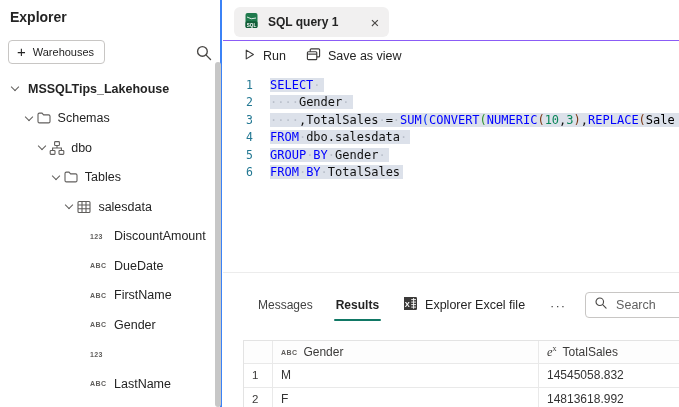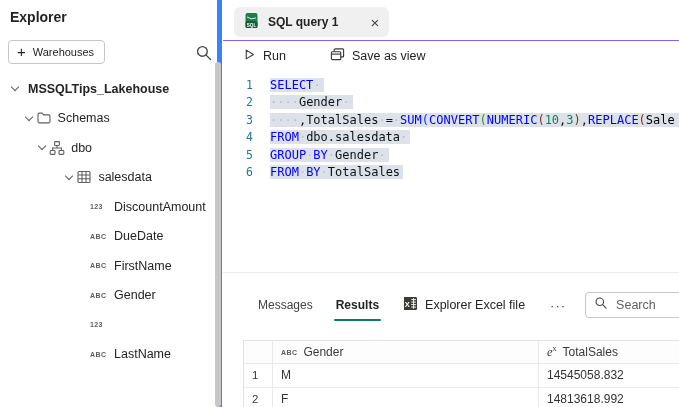--- a/index.html
+++ b/index.html
@@ -1,21 +1,21 @@
 <!DOCTYPE html>
 <html><head>
 <meta charset="utf-8">
 <style>
   html,body{margin:0;padding:0;background:#fff;}
   #app{position:relative;width:679px;height:407px;overflow:hidden;background:#fff;
        font-family:"Liberation Sans",sans-serif;color:#242424;}
 
   
   #explorer{position:absolute;left:0;top:0;width:222px;height:407px;background:#fff;
-            border-right:5px solid #3b82f6;box-sizing:border-box;}
+            border-right:2px solid #3b82f6;box-sizing:border-box;}
   .explorer-title{position:absolute;left:10px;top:9px;font-size:14px;font-weight:bold;color:#242424;}
   .warehouses-btn{position:absolute;left:8px;top:40px;height:24px;display:inline-flex;align-items:center;
                   gap:7px;padding:0 10px 0 8px;border:1px solid #c8c6c4;border-radius:4px;background:#fff;
                   font-size:11px;color:#242424;cursor:pointer;}
   .plus-glyph{font-size:15px;font-weight:400;color:#242424;line-height:1;margin-top:-1px;}
   .explorer-search{position:absolute;left:195px;top:44px;width:18px;height:18px;cursor:pointer;}
   #tree{position:absolute;left:0;top:74px;right:0;}
   .tree-row{display:flex;align-items:center;height:29.5px;font-size:12.5px;color:#242424;cursor:pointer;}
   .tree-row .label{margin-left:6px;white-space:nowrap;}
   .tree-row .label.bold{font-weight:bold;}
@@ -28,21 +28,21 @@
                       background:#c7c7c7;border-radius:3px;}
 
   
   #main{position:absolute;left:223px;top:0;width:456px;height:407px;}
   .tab-bar{position:relative;height:40px;border-bottom:1px solid #8b5cf6;background:#fff;}
   .query-tab{position:absolute;left:11px;top:7px;height:30px;display:inline-flex;align-items:center;
              gap:8px;padding:0 10px 0 9px;background:#f1f0f0;border-radius:6px;cursor:pointer;}
   .query-tab .tab-label{font-size:12px;font-weight:bold;color:#242424;}
   .tab-close{font-size:15px;color:#484644;margin-left:24px;line-height:1;cursor:pointer;}
 
-  .editor-toolbar{height:30px;display:flex;align-items:center;padding-left:20px;gap:44px;}
+  .editor-toolbar{height:30px;display:flex;align-items:center;padding-left:20px;gap:20px;}
   .tool-item{display:inline-flex;align-items:center;gap:7px;font-size:12.5px;color:#242424;cursor:pointer;}
 
   
   #code-lines{padding-top:5px;}
   .cl{display:flex;align-items:center;height:17.5px;
       font-family:"DejaVu Sans Mono",monospace;font-size:12px;}
   .ln{width:30px;flex:0 0 30px;text-align:right;color:#237893;font-size:11.5px;}
   .wrap{margin-left:17px;white-space:pre;background:#dce1ea;padding-right:3px;overflow:hidden;}
   .wrap.full{flex:1 1 auto;}
   .tok-kw{color:#0000ff;}
@@ -130,20 +130,31 @@
           <span class="tree-icon">
             <svg width="16" height="16" viewBox="0 0 16 16">
               <rect x="5.6" y="1.6" width="4.8" height="3.9" rx="0.8" fill="none" stroke="#605e5c" stroke-width="1.1"></rect>
               <rect x="1.2" y="10.5" width="4.8" height="3.9" rx="0.8" fill="none" stroke="#605e5c" stroke-width="1.1"></rect>
               <rect x="10" y="10.5" width="4.8" height="3.9" rx="0.8" fill="none" stroke="#605e5c" stroke-width="1.1"></rect>
               <path d="M8 5.5 V8 M3.6 10.5 V8 H12.4 V10.5" fill="none" stroke="#605e5c" stroke-width="1.1"></path>
             </svg>
           </span>
           <span class="label">dbo</span>
         </div>
+        <div class="tree-row" style="padding-left: 48.8px;">
+          <span class="chevbox">
+            <span class="chev"></span>
+          </span>
+          <span class="tree-icon">
+            <svg width="16" height="16" viewBox="0 0 16 16">
+              <path d="M2 4.6 C2 3.8 2.6 3.1 3.4 3.1 H6 L7.6 4.9 H12.6 C13.4 4.9 14 5.5 14 6.3 V11.5 C14 12.3 13.4 12.9 12.6 12.9 H3.4 C2.6 12.9 2 12.3 2 11.5 Z" fill="none" stroke="#605e5c" stroke-width="1.1"></path>
+            </svg>
+          </span>
+          <span class="label">Tables</span>
+        </div>
         <div class="tree-row" style="padding-left: 62.4px;">
           <span class="chevbox">
             <span class="chev"></span>
           </span>
           <span class="tree-icon">
             <svg width="16" height="16" viewBox="0 0 16 16">
               <rect x="2" y="2.5" width="12" height="11" rx="1" fill="none" stroke="#605e5c" stroke-width="1.1"></rect>
               <path d="M2 6 H14 M2 9.7 H14 M6 2.5 V13.5 M10 2.5 V13.5" stroke="#605e5c" stroke-width="1.1"></path>
             </svg>
           </span>

